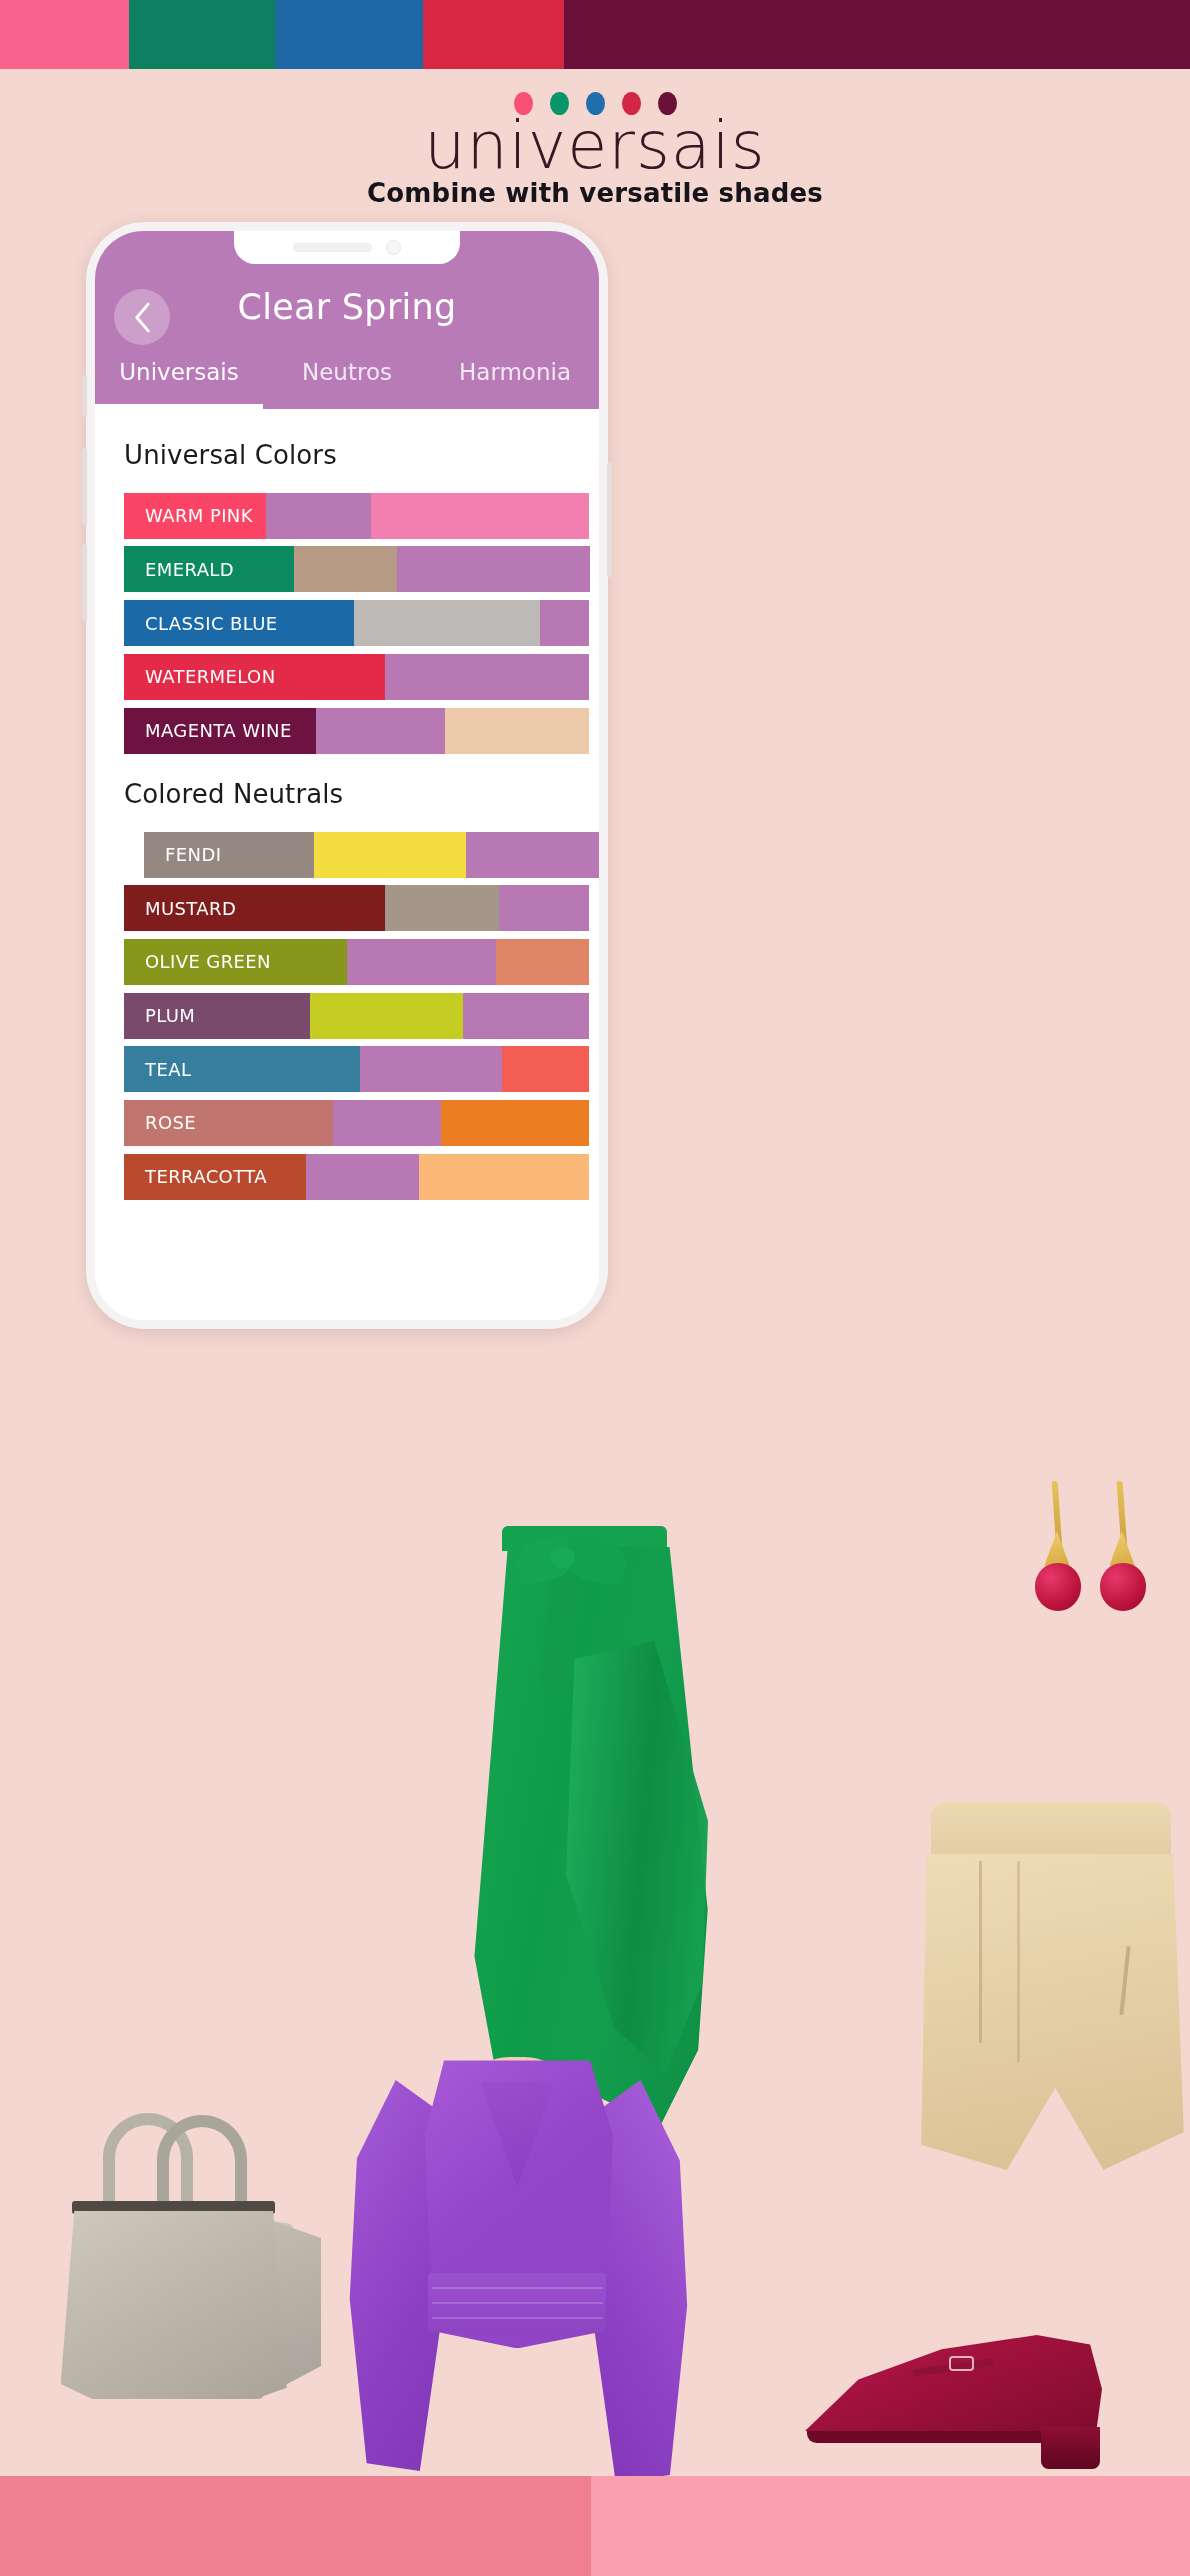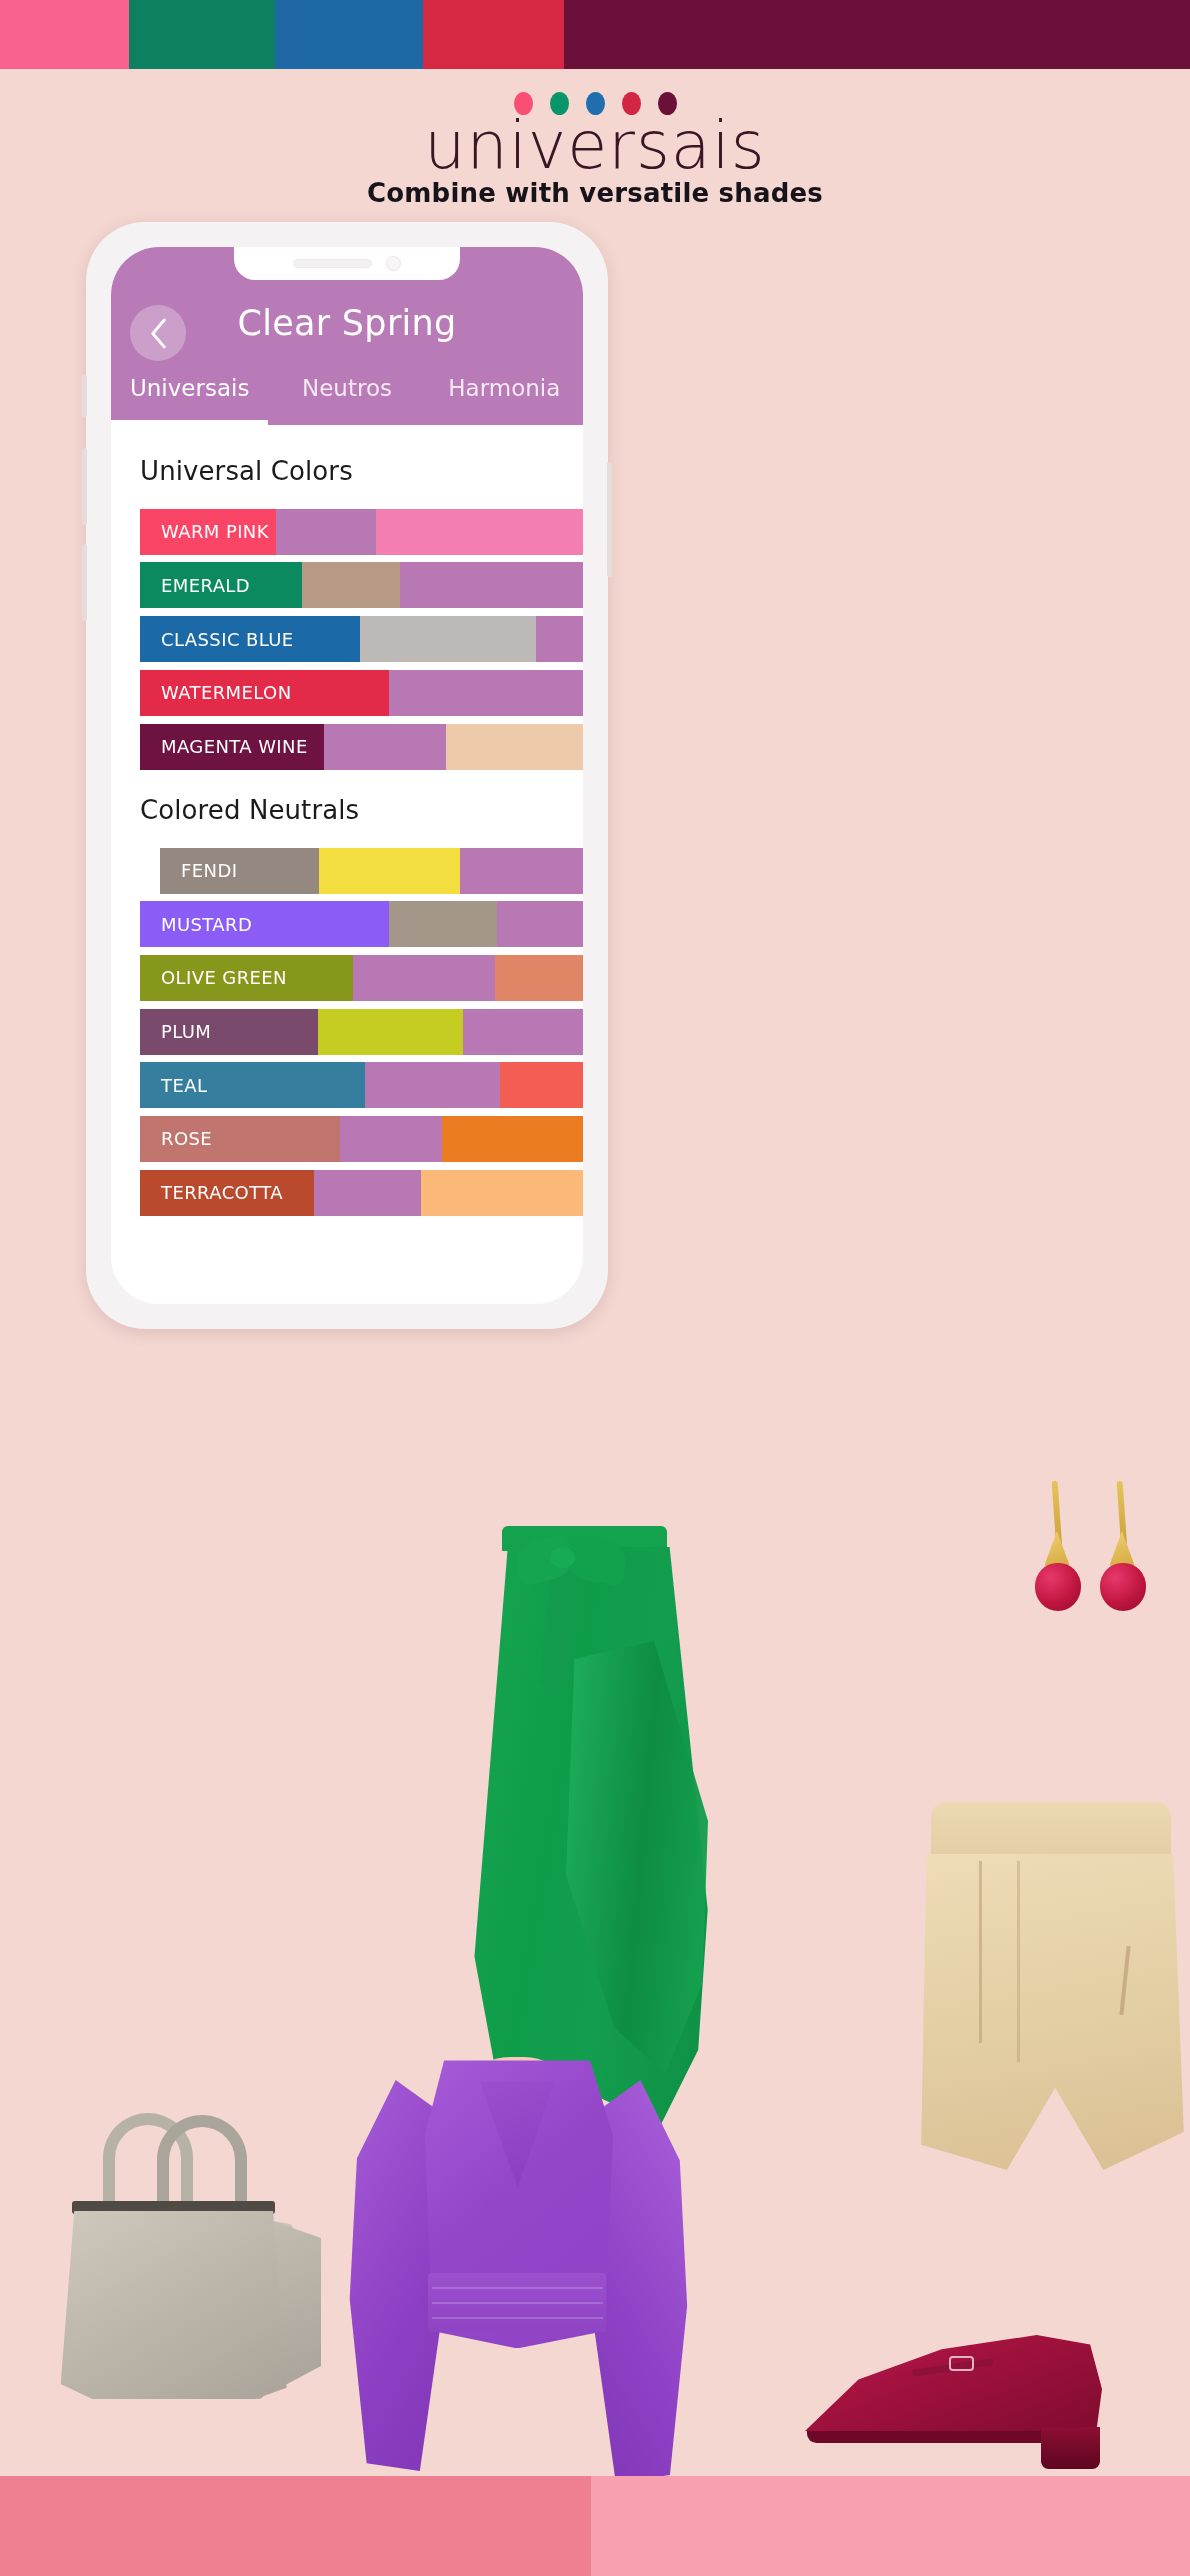--- a/index.html
+++ b/index.html
@@ -39,21 +39,21 @@
     letter-spacing: 0.2px;
   }
 
   
   .phone {
     position: absolute; left: 86px; top: 222px;
     width: 522px; height: 1107px;
     background: #f4f2f2;
     border-radius: 59px;
     box-shadow: 0 3.8px 15.3px rgba(120,80,90,.18);
-    padding: 25px;
+    padding: 9px;
   }
   .phone-edge-l { position: absolute; left: -3.8px; top: 153px; width: 4.8px; height: 42px; background: #e6dcdc; border-radius: 2.9px; }
   .phone-edge-l2 { position: absolute; left: -3.8px; top: 226px; width: 4.8px; height: 77px; background: #e6dcdc; border-radius: 2.9px; }
   .phone-edge-l3 { position: absolute; left: -3.8px; top: 322px; width: 4.8px; height: 77px; background: #e6dcdc; border-radius: 2.9px; }
   .phone-edge-r { position: absolute; right: -3.8px; top: 240px; width: 4.8px; height: 115px; background: #e6dcdc; border-radius: 2.9px; }
 
   .screen {
     position: relative; width: 100%; height: 100%;
     background: #ffffff;
     border-radius: 48px;
@@ -336,21 +336,21 @@
             </div>
           </div>
           <div class="section-title">Colored Neutrals</div>
           <div class="bars">
             <div class="bar-row">
               <div class="seg label-seg" style="width: 173px; background: rgb(149, 136, 129); margin-left: 20px;">FENDI</div>
               <div class="seg" style="width: 156px; background: rgb(244, 222, 63);"></div>
               <div class="seg" style="width: 136px; background: rgb(184, 120, 179);"></div>
             </div>
             <div class="bar-row">
-              <div class="seg label-seg" style="width: 261px; background: #8b5cf6;">MUSTARD</div>
+              <div class="seg label-seg" style="width: 261px; background: #7f1d1d;">MUSTARD</div>
               <div class="seg" style="width: 114px; background: rgb(164, 150, 137);"></div>
               <div class="seg" style="width: 90px; background: rgb(184, 120, 179);"></div>
             </div>
             <div class="bar-row">
               <div class="seg label-seg" style="width: 223px; background: rgb(135, 151, 27);">OLIVE GREEN</div>
               <div class="seg" style="width: 149px; background: rgb(184, 120, 179);"></div>
               <div class="seg" style="width: 93px; background: rgb(224, 133, 102);"></div>
             </div>
             <div class="bar-row">
               <div class="seg label-seg" style="width: 186px; background: rgb(122, 74, 109);">PLUM</div>

